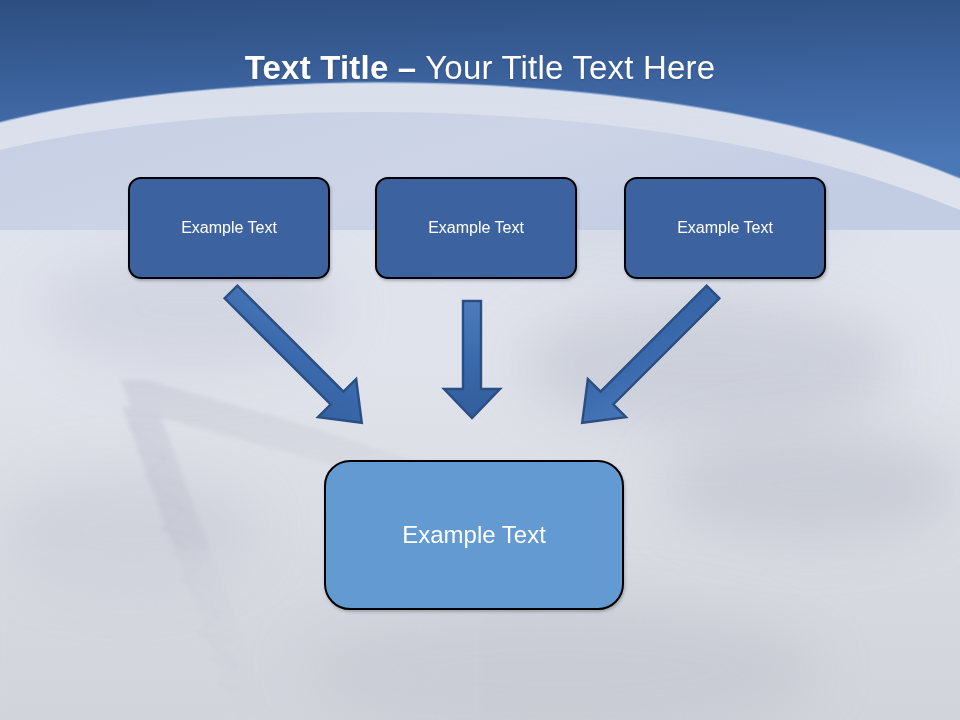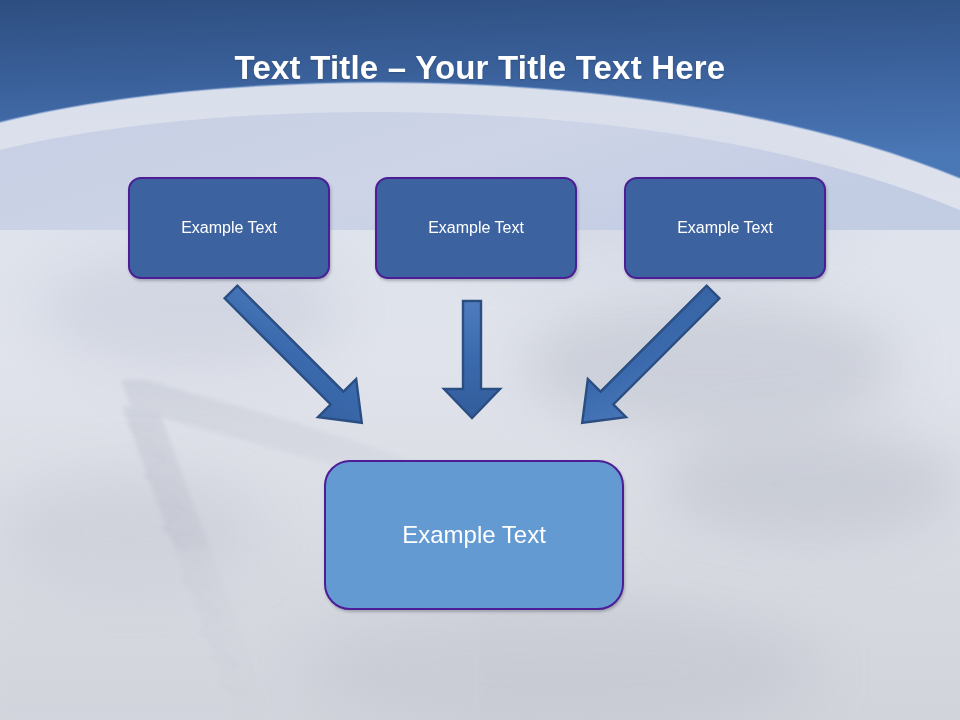--- a/index.html
+++ b/index.html
@@ -77,31 +77,31 @@
     width: 960px;
     text-align: center;
     color: #ffffff;
     font-size: 33px;
     letter-spacing: 0.2px;
     line-height: 1.1;
     white-space: nowrap;
     text-shadow: 0 1px 2px rgba(0,0,0,0.18);
   }
   .title .bold { font-weight: 700; }
-  .title .light { font-weight: 700; }
+  .title .light { font-weight: 400; }
 
   
   .box {
     position: absolute;
     box-sizing: border-box;
     display: flex;
     align-items: center;
     justify-content: center;
     color: #ffffff;
-    border: 2px solid #4c1d95;
+    border: 2px solid #000000;
     box-shadow: 1px 2px 3px rgba(40,50,70,0.30);
   }
   .box-top {
     background: #3c63a0;
     border-radius: 13px;
     font-size: 16px;
     width: 202px;
     height: 102px;
   }
   .box-top.b1 { left: 128px; top: 177px; }

